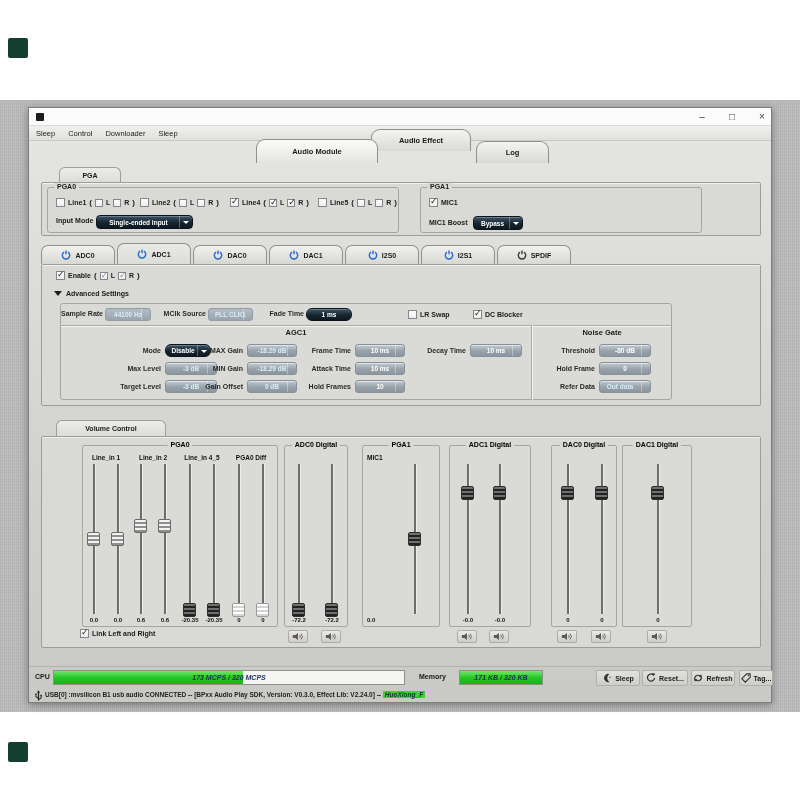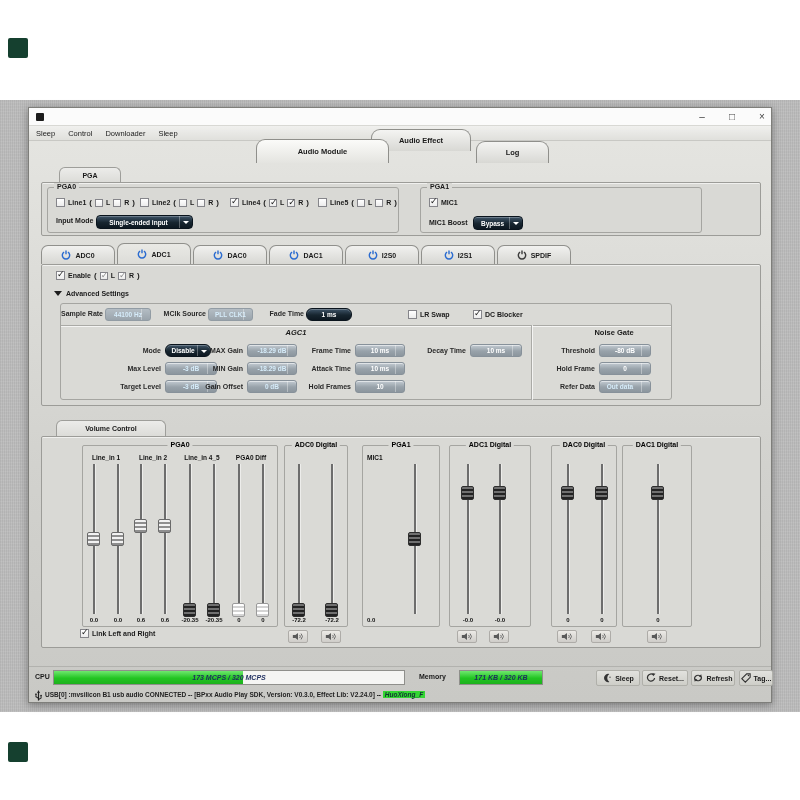--- a/index.html
+++ b/index.html
@@ -201,22 +201,22 @@
         <span>R</span>
         <span class="paren">)</span>
       </div>
       <div class="adv" style="left:12px;top:22px;">
         <span class="tri"></span>
         <span>Advanced Settings</span>
       </div>
       <div class="gbox" id="setbox" style="left:18px;top:38px;width:612px;height:97px;background:rgba(255,255,255,.04);">
         <div class="hline" style="left:0;top:21px;width:610px;"></div>
         <div class="vline" style="left:470px;top:21px;height:75px;"></div>
-        <div class="sec-title" style="left:0;top:24px;width:470px;font-style:italic;">AGC1</div>
-        <div class="sec-title" style="left:470px;top:24px;width:142px;margin-left:12px;">Noise Gate</div>
+        <div class="sec-title" style="left:0;top:24px;width:470px;">AGC1</div>
+        <div class="sec-title" style="left:470px;top:24px;width:142px;">Noise Gate</div>
       <div class="flabel" style="left: 0px; top: 6px; width: 42px;">Sample Rate</div>
           <div class="field f-dis" style="left: 44px; top: 4px; width: 46px; height: 13px;">
             <span>44100 Hz</span>
             <span class="spin"></span>
           </div>
           <div class="flabel" style="left: 85px; top: 6px; width: 60px;">MClk Source</div>
           <div class="field f-dis" style="left: 147px; top: 4px; width: 45px; height: 13px;">
             <span>PLL CLK1</span>
             <span class="spin"></span>
           </div>
@@ -501,21 +501,21 @@
             <path d="M6 9 L3.2 7.4 L3.2 5.8" fill="none" stroke="#222" stroke-width="1.1"></path>
             <rect x="2.4" y="3.9" width="1.7" height="1.7" fill="#222"></rect>
             <path d="M6 10.4 L8.8 8.8 L8.8 7.2" fill="none" stroke="#222" stroke-width="1.1"></path>
             <circle cx="8.8" cy="6.2" r="1" fill="#222"></circle>
           </svg>
         </span>
       <div id="usbtext">
         <span>USB[0] :mvsilicon B1 usb audio CONNECTED -- [BPxx Audio Play SDK,  Version: V0.3.0,  Effect Lib: V2.24.0] -- </span><span class="hl">HuoXiong_F</span>
       </div>
     </div>
-  <div class="tab active" style="left: 227px; top: 31px; width: 133px; height: 24px;">Audio Module</div>
+  <div class="tab active" style="left: 227px; top: 31px; width: 122px; height: 24px;">Audio Module</div>
       <div class="tab" style="left: 342px; top: 21px; width: 100px; height: 22px;">Audio Effect</div>
       <div class="tab" style="left: 447px; top: 33px; width: 73px; height: 22px;">Log</div>
       <div class="dtab" style="left: 12px; top: 137px; width: 74px; height: 19px;">
         <span class="icon">
           <svg width="10" height="10" viewBox="0 0 12 12">
             <line x1="6" y1="0.5" x2="6" y2="5" stroke="#2a6bd0" stroke-width="1.7"></line>
             <path d="M3.7 2.6 A4.4 4.4 0 1 0 8.3 2.6" fill="none" stroke="#2a6bd0" stroke-width="1.7"></path>
           </svg>
         </span>
         <span>ADC0</span>

